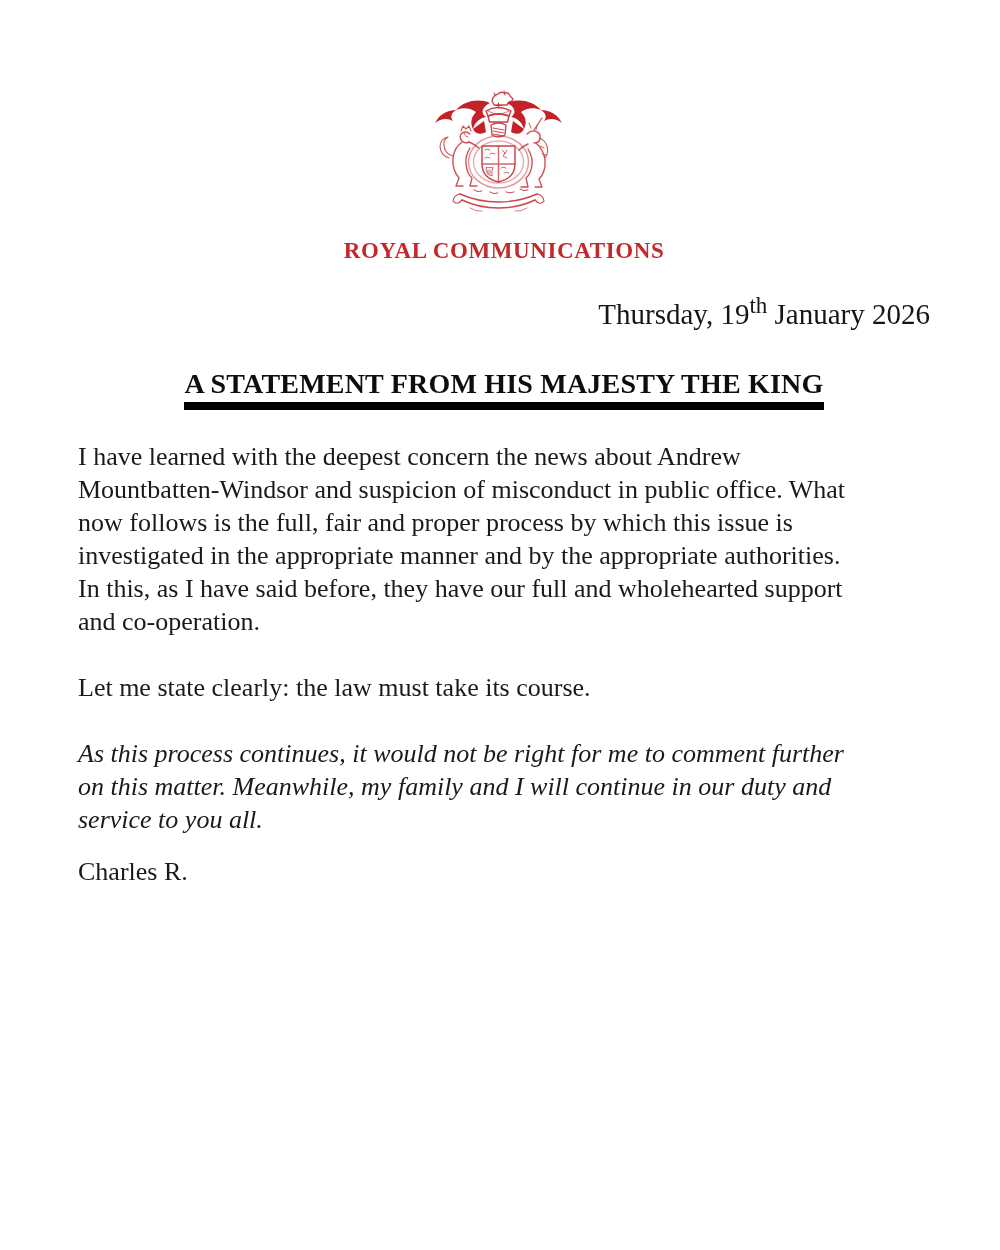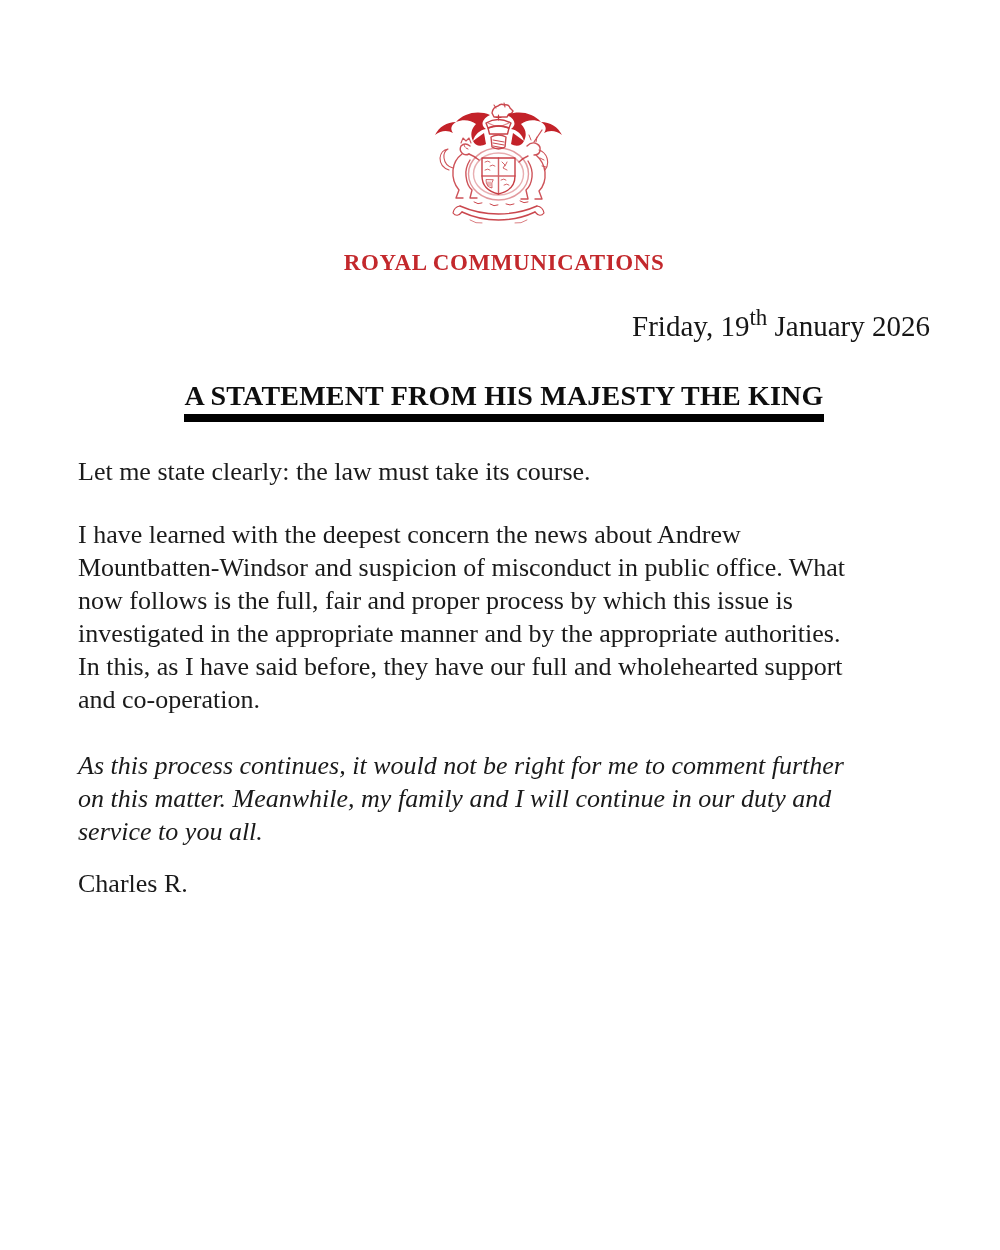--- a/index.html
+++ b/index.html
@@ -12,21 +12,21 @@
     height: 1250px;
     font-family: "Liberation Serif", "DejaVu Serif", serif;
     color: #1a1a1a;
     overflow: hidden;
   }
   .page {
     position: relative;
     width: 1000px;
     height: 1250px;
     background: #ffffff;
-    padding: 12px 70px 0 78px;
+    padding: 0 70px 0 78px;
     box-sizing: border-box;
   }
   .crest-wrap {
     width: 140px;
     margin: 0 auto;
     padding-top: 86px;
     transform: translateX(-4px);
   }
   .crest-wrap svg { display: block; }
   .org-name {
@@ -156,34 +156,34 @@
           <path d="M30,108 q-6,1 -7,7 q4,5 9,-1 M107,108 q6,1 7,7 q-4,5 -9,-1" stroke-width="1.2"></path>
           <path d="M44,104 q4,3 8,1 M60,106 q4,3 8,1 M76,106 q4,2 8,0 M90,103 q4,3 8,1" stroke-width="1"></path>
           <path d="M40,122 q6,4 12,3 M85,125 q6,1 12,-3" stroke-width="1" opacity=".7"></path>
         </g>
       </g>
     </svg>
   </div>
 
   <div class="org-name">ROYAL COMMUNICATIONS</div>
 
-  <div class="date-line"><span>Friday, 19</span><span class="sup">th</span><span> January 2026</span></div>
+  <div class="date-line"><span>Thursday, 19</span><span class="sup">th</span><span> January 2026</span></div>
 
   <div class="heading-row">
     <span class="heading">A STATEMENT FROM HIS MAJESTY THE KING</span>
   </div>
-
-  <div class="para para-2">Let me state clearly: the law must take its course.</div>
 
   <div class="para para-1">I have learned with the deepest concern the news about Andrew
 Mountbatten-Windsor and suspicion of misconduct in public office. What
 now follows is the full, fair and proper process by which this issue is
 investigated in the appropriate manner and by the appropriate authorities.
 In this, as I have said before, they have our full and wholehearted support
 and co-operation.</div>
+
+  <div class="para para-2">Let me state clearly: the law must take its course.</div>
 
   <div class="para para-3">As this process continues, it would not be right for me to comment further
 on this matter. Meanwhile, my family and I will continue in our duty and
 service to you all.</div>
 
   <div class="signature">Charles R.</div>
 
 </div>
 
 </body></html>

